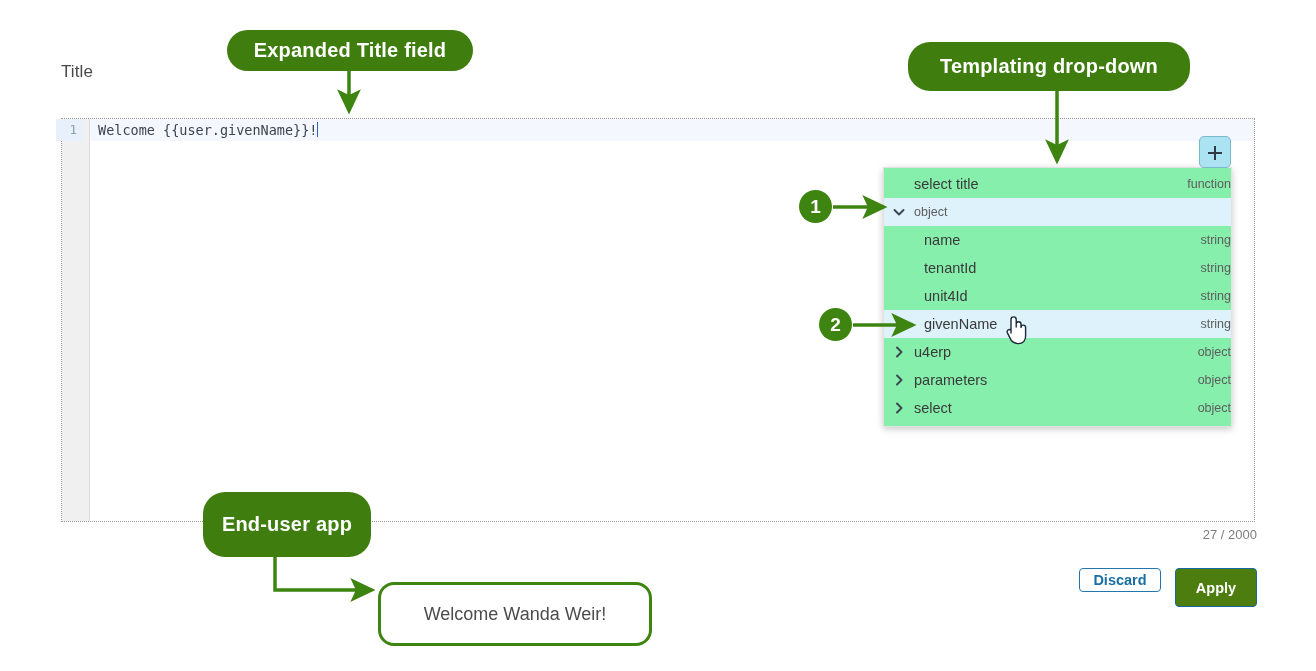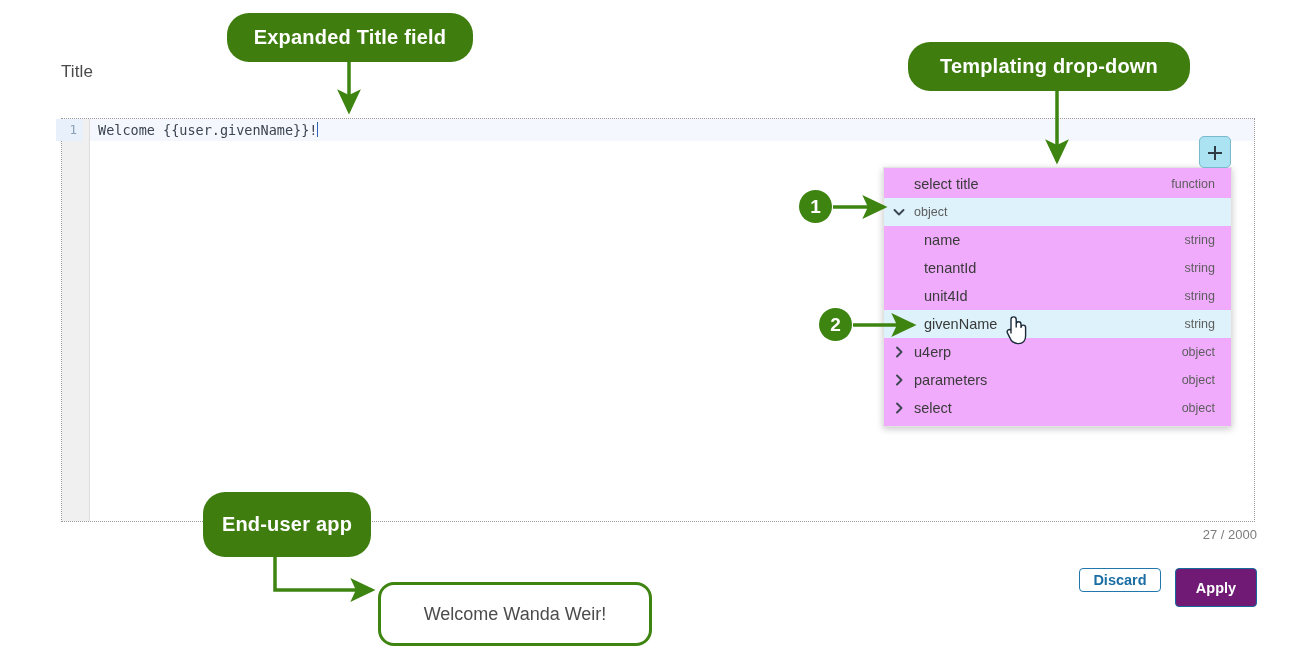--- a/index.html
+++ b/index.html
@@ -114,21 +114,21 @@
   #add-button .plus-v {
     left: 14px; top: 8.5px; width: 2px; height: 14px;
   }
 
   
   #templating-dropdown {
     position: absolute;
     left: 883px;
     top: 167px;
     width: 349px;
-    background: #f0abfc;
+    background: #86efac;
     border: 1px solid #e2e2e2;
     box-shadow: 0 2px 7px rgba(0,0,0,0.22);
     z-index: 5;
     padding: 2px 0 4px 0;
     box-sizing: border-box;
   }
   .dd-row {
     position: relative;
     height: 28px;
     line-height: 28px;
@@ -151,21 +151,20 @@
   .dd-label {
     font-size: 14.5px;
     color: #3a3a3a;
     flex: 1 1 auto;
     white-space: nowrap;
   }
   .dd-row.indent .dd-label { padding-left: 10px; }
   .dd-type {
     font-size: 12.5px;
     color: #5d5d5d;
-    padding-right: 16px;
     white-space: nowrap;
   }
 
   
   #hand-cursor {
     position: absolute;
     left: 1003px;
     top: 313px;
     z-index: 7;
     pointer-events: none;
@@ -201,21 +200,21 @@
     display: flex;
     align-items: center;
     justify-content: center;
     box-sizing: border-box;
   }
   #apply-button {
     width: 82px;
     height: 39px;
     border: 1px solid #15699d;
     border-radius: 4px;
-    background: #701a75;
+    background: #4d7c0f;
     color: #ffffff;
     font-size: 14.5px;
     font-weight: bold;
     cursor: pointer;
     display: flex;
     align-items: center;
     justify-content: center;
     box-sizing: border-box;
   }
 
@@ -248,21 +247,21 @@
     border-radius: 22px;
     font-size: 20px;
     font-weight: bold;
     display: flex;
     align-items: center;
     justify-content: center;
     letter-spacing: .2px;
     z-index: 9;
   }
   #callout-expanded-title {
-    left: 227px; top: 13px; width: 246px; height: 49px;
+    left: 227px; top: 30px; width: 246px; height: 41px;
   }
   #callout-templating {
     left: 908px; top: 42px; width: 282px; height: 49px;
   }
   #callout-enduser {
     left: 203px; top: 492px; width: 168px; height: 65px;
   }
 
   
   .step-badge {

